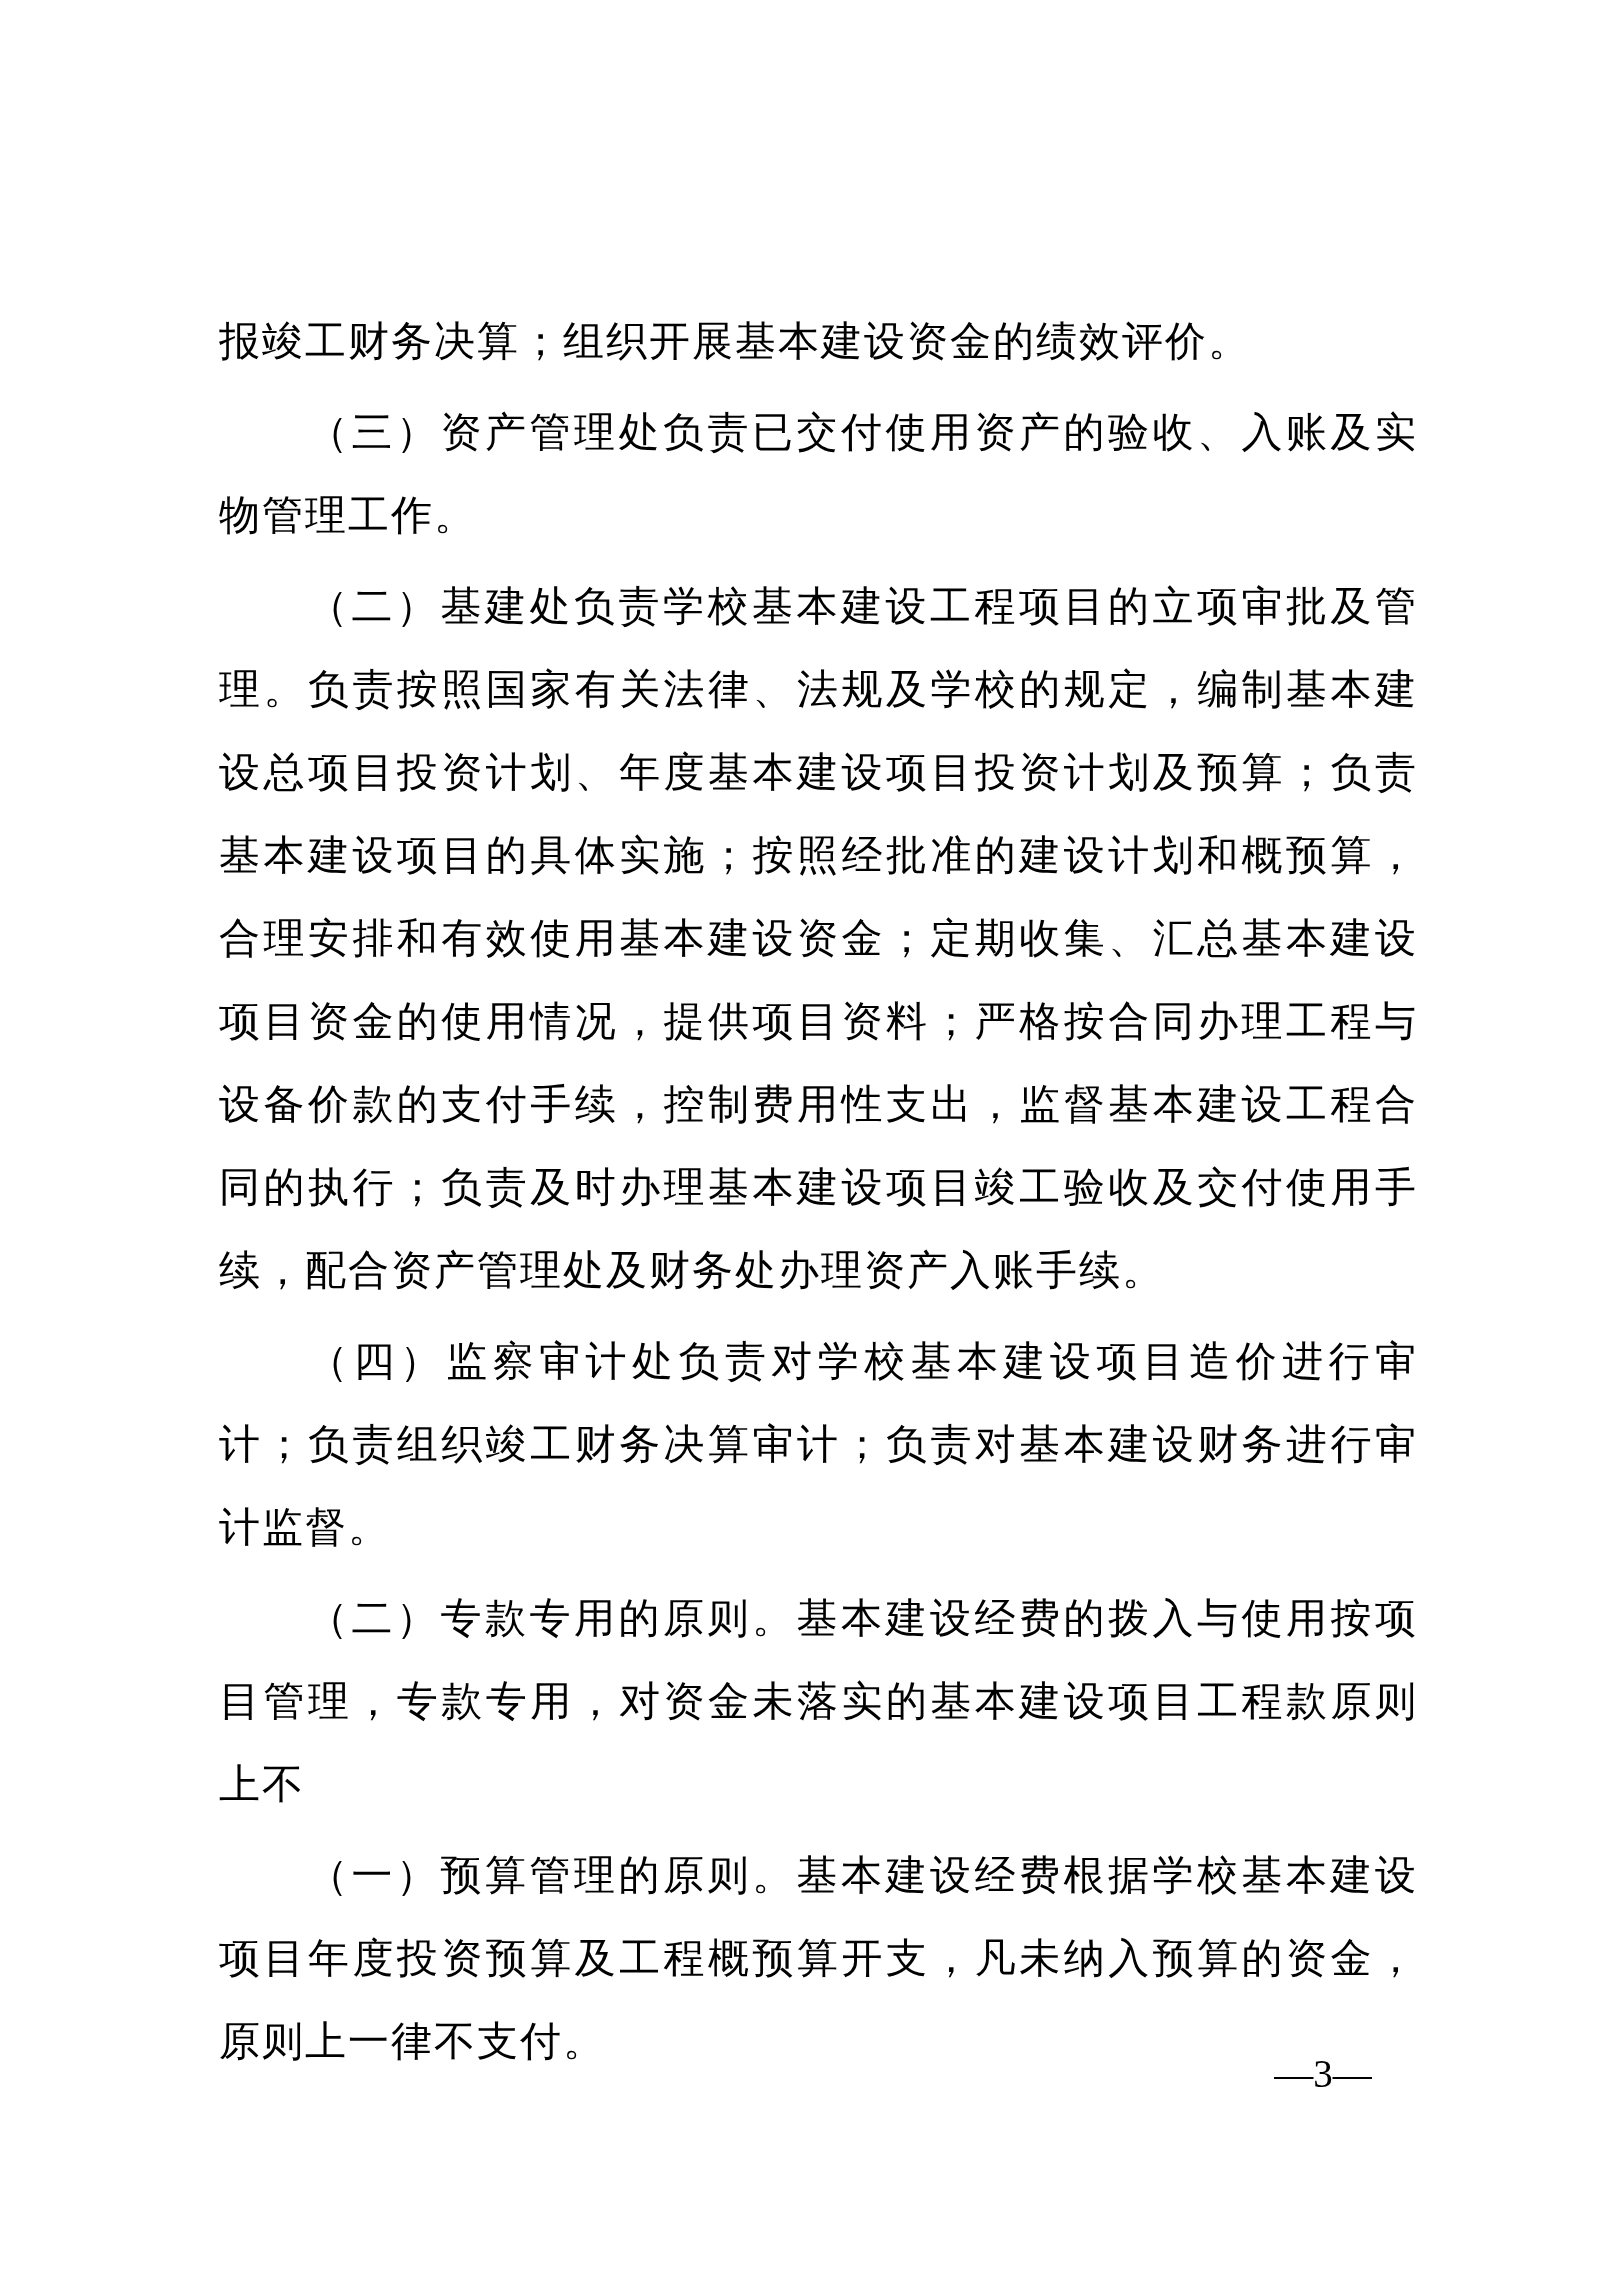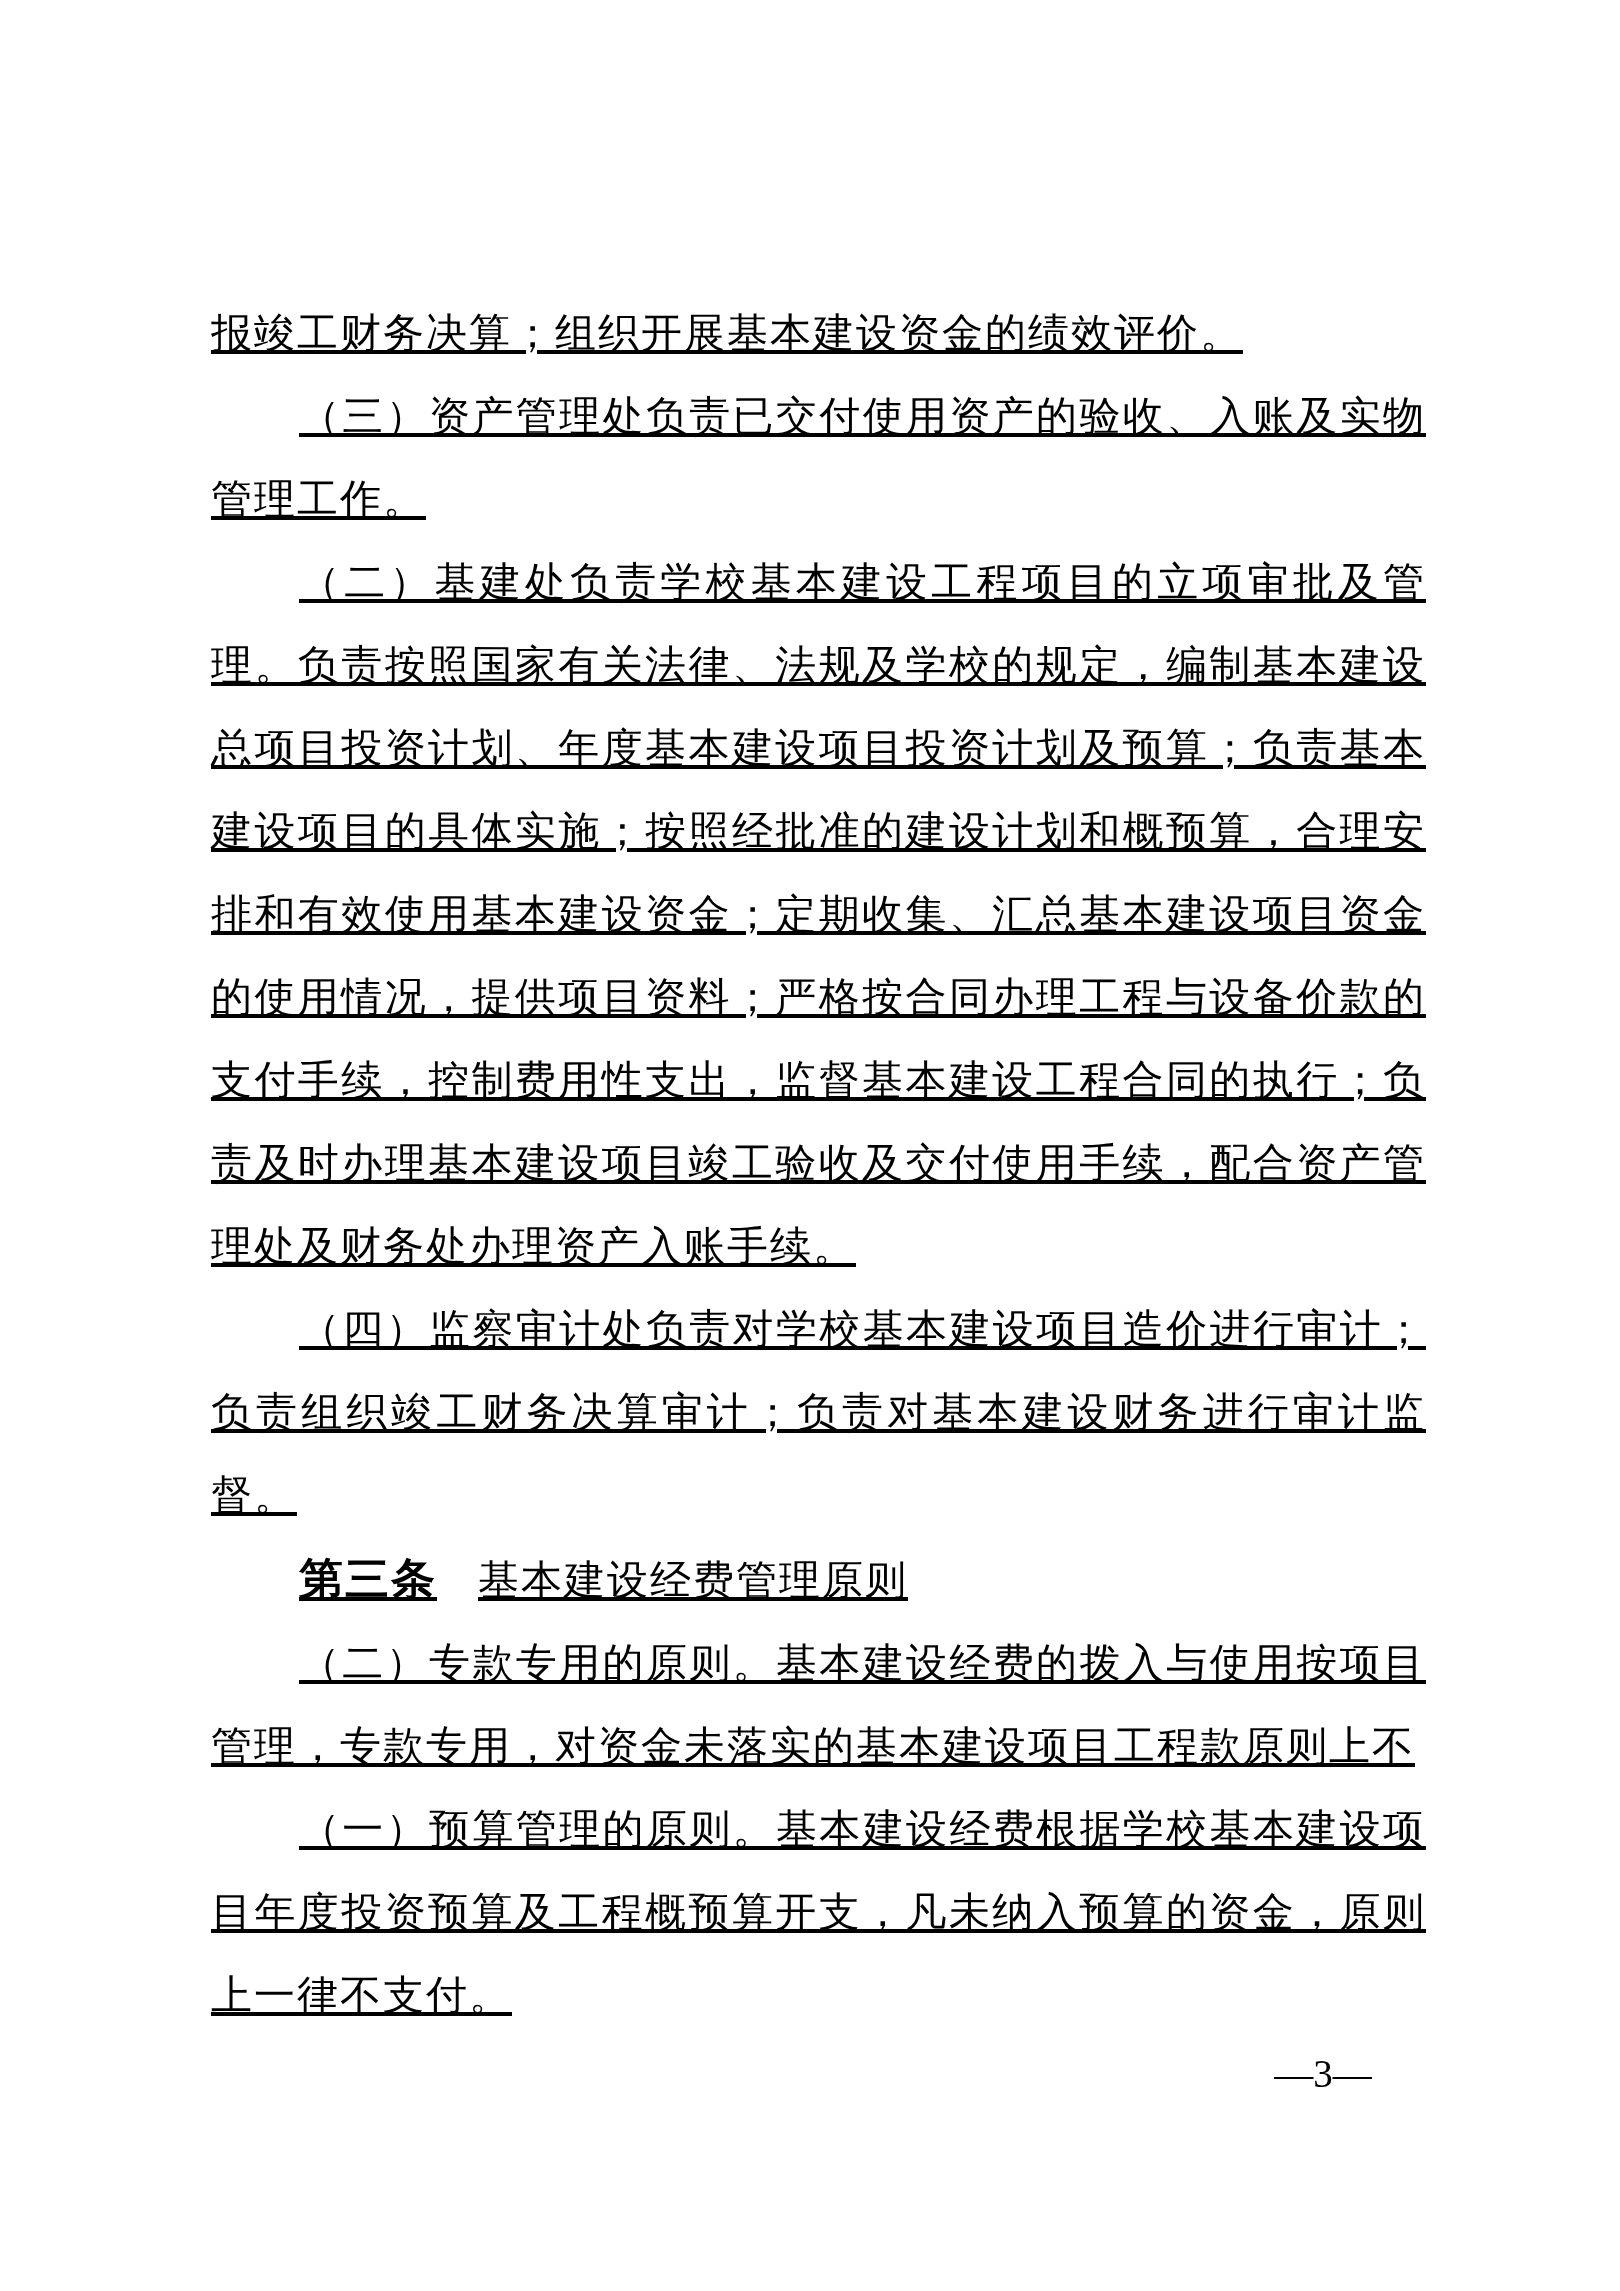--- a/index.html
+++ b/index.html
@@ -22,23 +22,22 @@
     left: 211px;
     top: 292px;
     width: 1215px;
     font-size: 41px;
     line-height: 83px;
     letter-spacing: 2px;
     text-align: justify;
     text-justify: inter-character;
   }
   .body-text p {
-    margin: 0;
+    margin: 8px;
     padding: 0;
-    text-decoration: underline;
   }
   .para-indent {
     text-indent: 88px;
   }
   .heading-line {
     text-indent: 88px;
   }
   .heading-number {
     font-family: "Liberation Sans", sans-serif;
     font-weight: bold;
@@ -60,22 +59,19 @@
 </style>
 </head>
 <body>
 
 <div class="page">
   <div class="body-text">
     <p class="para-continuation">报竣工财务决算；组织开展基本建设资金的绩效评价。</p>
     <p class="para-indent">（三）资产管理处负责已交付使用资产的验收、入账及实物管理工作。</p>
     <p class="para-indent">（二）基建处负责学校基本建设工程项目的立项审批及管理。负责按照国家有关法律、法规及学校的规定，编制基本建设总项目投资计划、年度基本建设项目投资计划及预算；负责基本建设项目的具体实施；按照经批准的建设计划和概预算，合理安排和有效使用基本建设资金；定期收集、汇总基本建设项目资金的使用情况，提供项目资料；严格按合同办理工程与设备价款的支付手续，控制费用性支出，监督基本建设工程合同的执行；负责及时办理基本建设项目竣工验收及交付使用手续，配合资产管理处及财务处办理资产入账手续。</p>
     <p class="para-indent">（四）监察审计处负责对学校基本建设项目造价进行审计；负责组织竣工财务决算审计；负责对基本建设财务进行审计监督。</p>
-    <p class="heading-line">
-      <span class="heading-number">第三条</span><span class="heading-title">基本建设经费管理原则</span>
-    </p>
     <p class="para-indent">（二）专款专用的原则。基本建设经费的拨入与使用按项目管理，专款专用，对资金未落实的基本建设项目工程款原则上不</p>
     <p class="para-indent">（一）预算管理的原则。基本建设经费根据学校基本建设项目年度投资预算及工程概预算开支，凡未纳入预算的资金，原则上一律不支付。</p>
   </div>
 
   <div class="page-footer">—3—</div>
 </div>
 
 
 </body></html>

